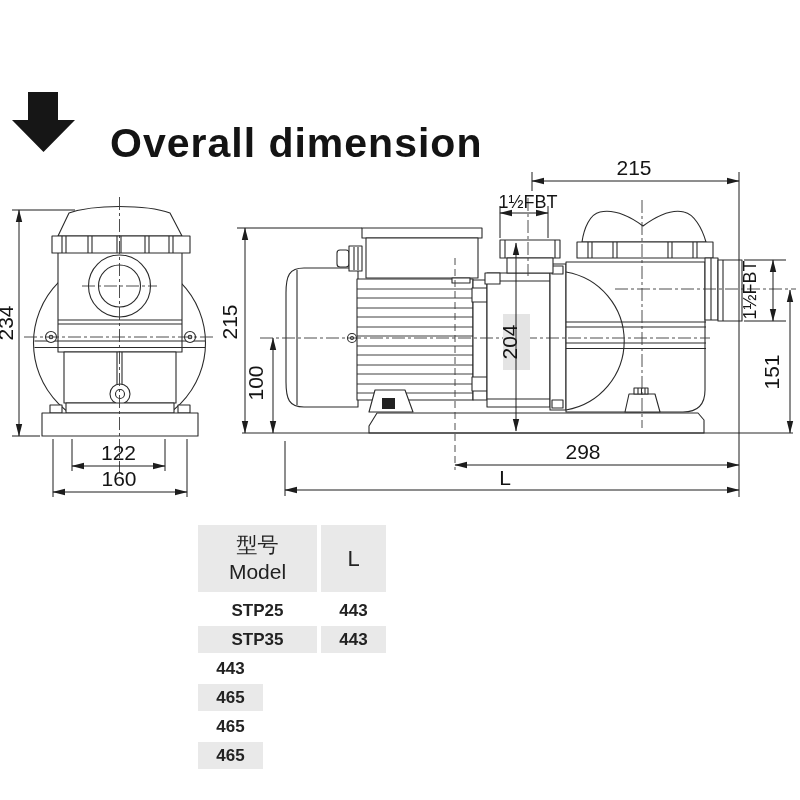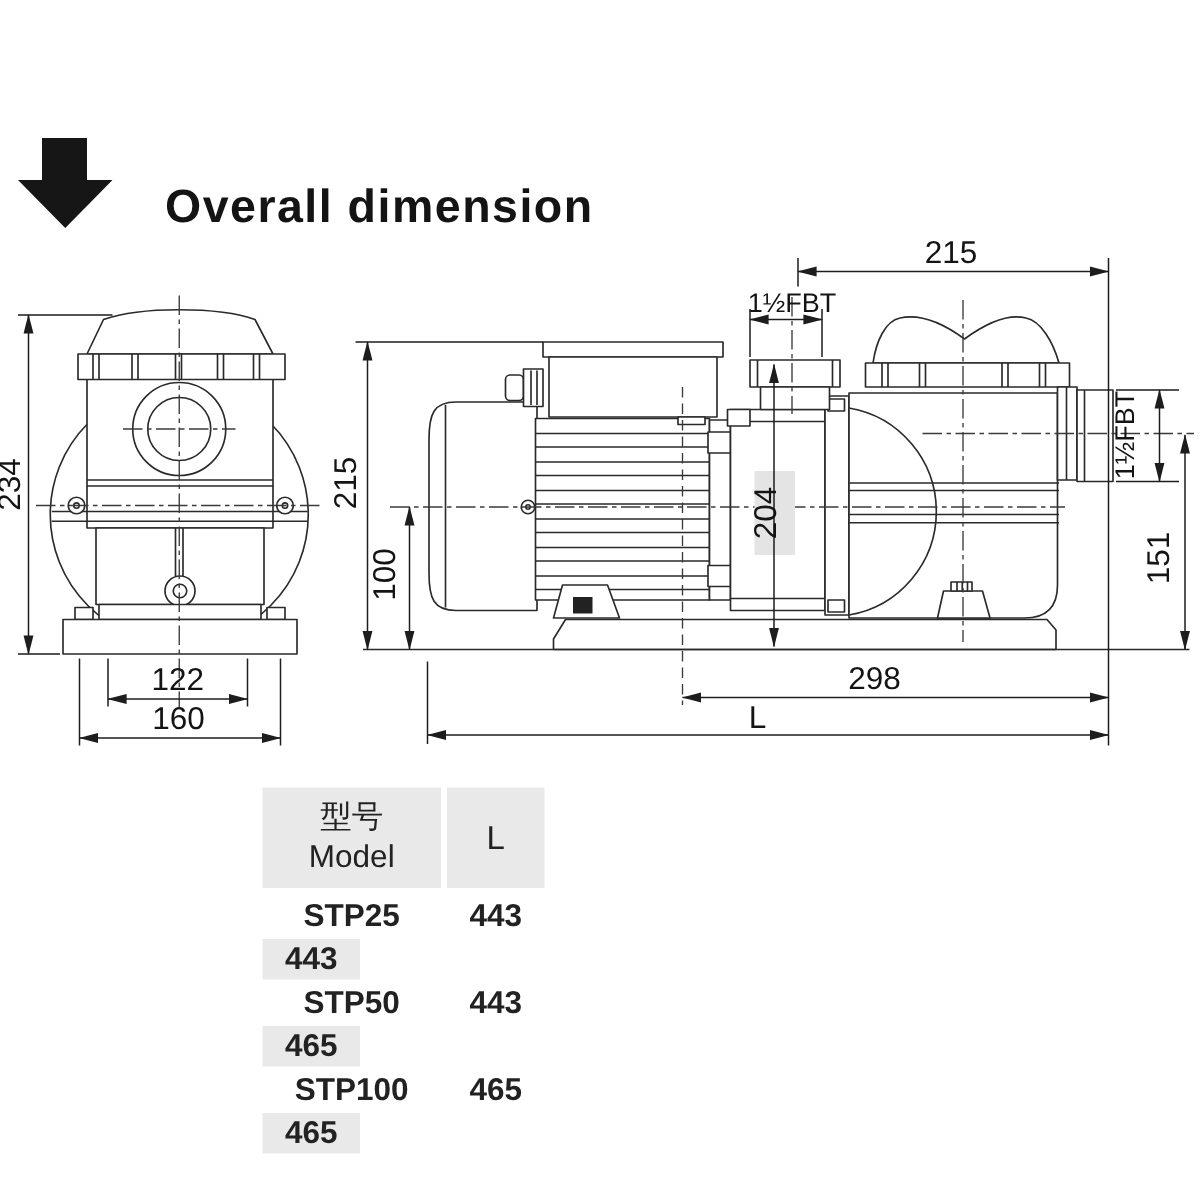--- a/index.html
+++ b/index.html
@@ -4,43 +4,43 @@
 <style>
   html,body{margin:0;padding:0;}
   body{
     width:800px;height:800px;position:relative;background:#ffffff;
     font-family:"Liberation Sans", sans-serif;color:#161616;overflow:hidden;
   }
   
   .title-wrap{position:absolute;left:0;top:0;width:800px;height:160px;}
   .dl-arrow{position:absolute;left:12px;top:92px;width:63px;height:60px;}
   .page-title{
-    position:absolute;left:110px;top:120px;font-size:31px;font-weight:bold;
+    position:absolute;left:110px;top:120px;font-size:41px;font-weight:bold;
     letter-spacing:1px;color:#141414;white-space:nowrap;
   }
   
   svg.drawing{position:absolute;left:0;top:0;}
   .w{fill:#ffffff;stroke:#2a2a2a;stroke-width:1.1;stroke-linejoin:round;}
   .ln{fill:none;stroke:#2a2a2a;stroke-width:1.1;stroke-linejoin:round;}
   .fin{fill:none;stroke:#2a2a2a;stroke-width:0.9;}
   .cl{fill:none;stroke:#3a3a3a;stroke-width:0.9;stroke-dasharray:13 3 3 3;}
   .dsh{fill:none;stroke:#3a3a3a;stroke-width:0.9;stroke-dasharray:7 4;}
   .dim{fill:none;stroke:#1d1d1d;stroke-width:1;}
   .ext{fill:none;stroke:#1d1d1d;stroke-width:1;}
   text.dtx{font-family:"Liberation Sans",sans-serif;font-size:21px;fill:#141414;}
   text.ftx{font-family:"Liberation Sans",sans-serif;font-size:18px;fill:#141414;}
   .hole{fill:#222222;stroke:none;}
   .hl{fill:#e4e4e4;stroke:none;}
   
-  .spec-table{position:absolute;left:175px;top:525px;width:190px;}
+  .spec-table{position:absolute;left:198px;top:525px;width:190px;}
   .thead{display:flex;gap:4px;height:67px;margin-bottom:5px;}
   .th{background:#e9e9e9;display:flex;flex-direction:column;align-items:center;justify-content:center;line-height:1.25;font-size:21px;color:#222;}
   .th.c1{width:119px;}
   .th.c2{width:65px;font-size:22px;}
-  .trow{display:flex;gap:4px;height:27px;margin-bottom:2px;font-weight:bold;font-size:21px;color:#222;text-align:center;}
+  .trow{display:flex;gap:4px;height:27px;margin-bottom:2px;font-weight:bold;font-size:17px;color:#222;text-align:center;}
   .td{display:flex;align-items:center;justify-content:center;}
   .td.c1{width:119px;}
   .td.c2{width:65px;}
   .trow.g .td{background:#e9e9e9;}
 </style>
 </head>
 <body>
 
 <div class="title-wrap">
   <svg class="dl-arrow" viewBox="0 0 63 60">
@@ -218,29 +218,28 @@
     </div>
     <div class="th c2">
       <span>L</span>
     </div>
   </div>
   <div class="trow">
     <div class="td c1">STP25</div>
     <div class="td c2">443</div>
   </div>
   <div class="trow g">
+    <div class="td c1">STP35</div>
     <div class="td c2">443</div>
   </div>
   <div class="trow">
-    <div class="td c1">STP50</div>
     <div class="td c2">443</div>
   </div>
   <div class="trow g">
     <div class="td c2">465</div>
   </div>
   <div class="trow">
-    <div class="td c1">STP100</div>
     <div class="td c2">465</div>
   </div>
   <div class="trow g">
     <div class="td c2">465</div>
   </div>
 </div>
 
 </body></html>

